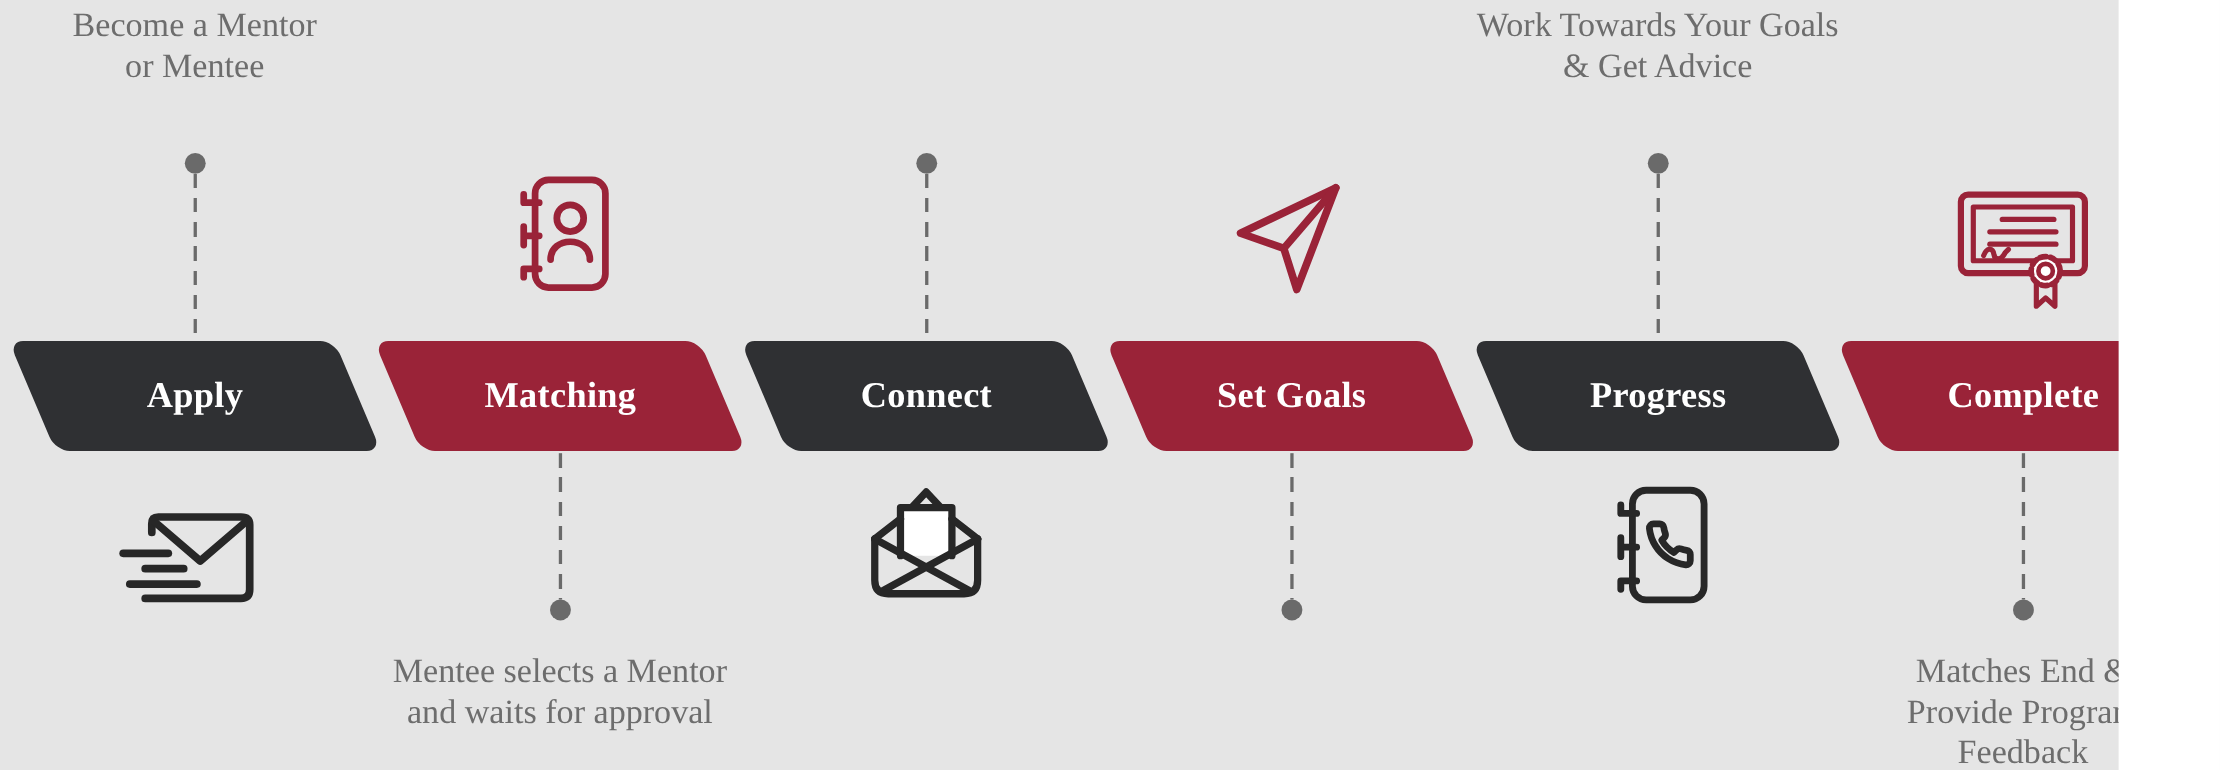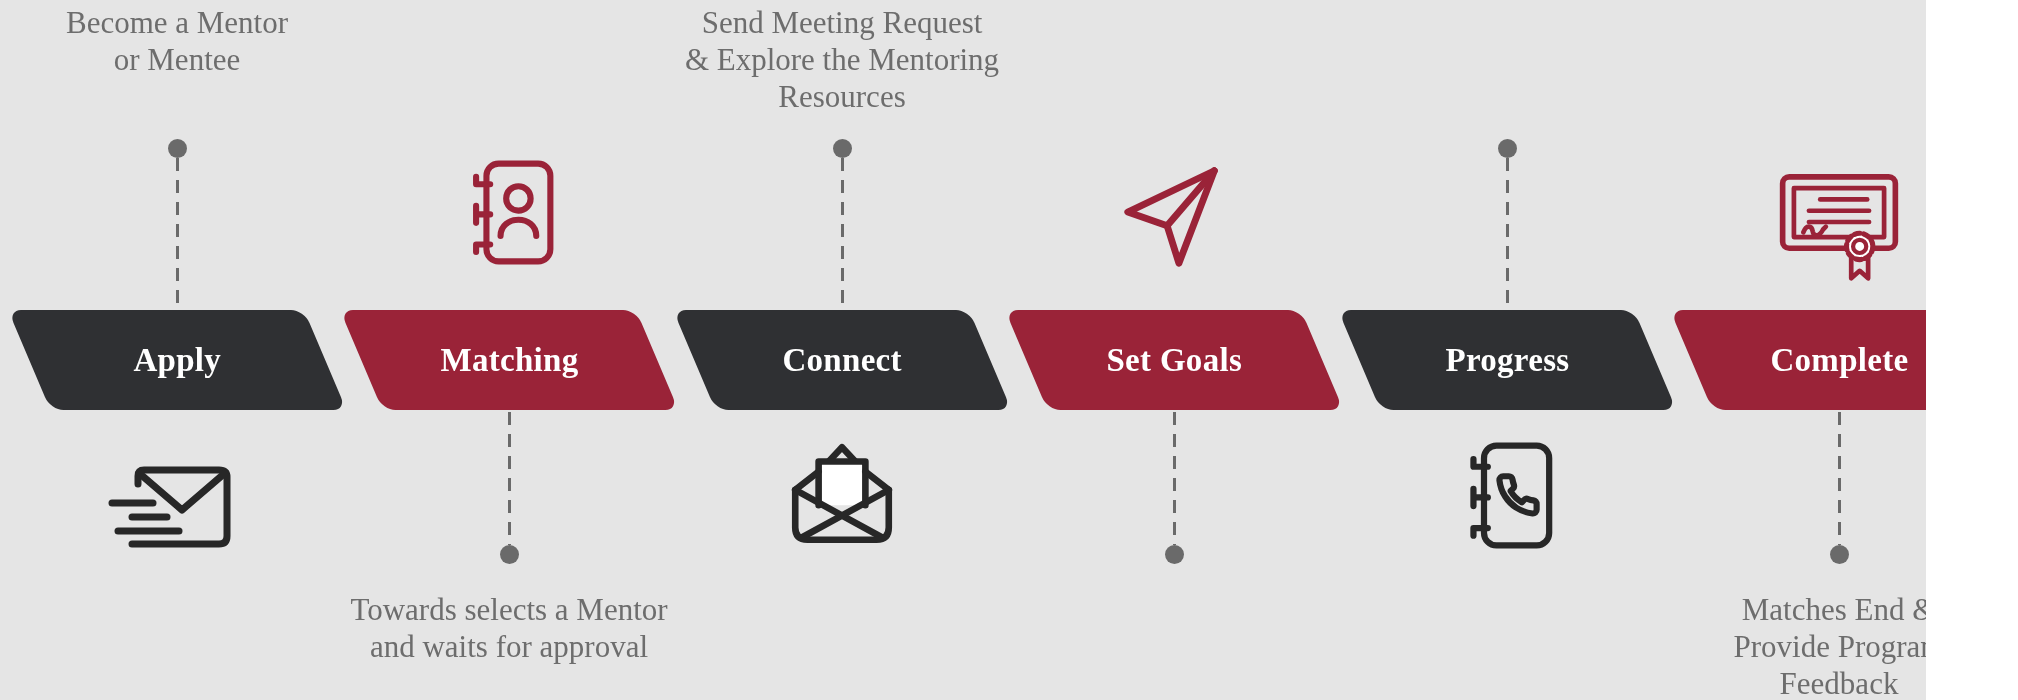--- a/index.html
+++ b/index.html
@@ -37,23 +37,22 @@
   .stroke-red{stroke:#9A2338;}
   .stroke-black{stroke:#272727;}
 </style>
 </head>
 <body>
 
 <div class="stage">
 
   <div class="annotation" style="left:-53px;top:4px;">Become a Mentor
 or Mentee</div>
-  <div class="annotation" style="left:612px;top:4px;">Send Meeting Request
-&amp; Explore the Mentoring
-Resources</div>
+  <div class="annotation" style="left:1277px;top:4px;">Work Towards Your Goals
+&amp; Get Advice</div>
 
   <div class="connector" style="left:167px;top:139px;height:171px;">
     <div class="dot"></div>
     <div class="dash"></div>
   </div>
   <div class="connector" style="left:832px;top:139px;height:171px;">
     <div class="dot"></div>
     <div class="dash"></div>
   </div>
   <div class="connector" style="left:1497px;top:139px;height:171px;">
@@ -152,19 +151,19 @@
   </div>
   <div class="connector" style="left:1164px;top:412px;height:152px;">
     <div class="dash"></div>
     <div class="dot"></div>
   </div>
   <div class="connector" style="left:1829px;top:412px;height:152px;">
     <div class="dash"></div>
     <div class="dot"></div>
   </div>
 
-  <div class="annotation" style="left:279px;top:591px;">Towards selects a Mentor
+  <div class="annotation" style="left:279px;top:591px;">Mentee selects a Mentor
 and waits for approval</div>
   <div class="annotation" style="left:1609px;top:591px;">Matches End &amp;
 Provide Program
 Feedback</div>
 
 </div>
 
 </body></html>

